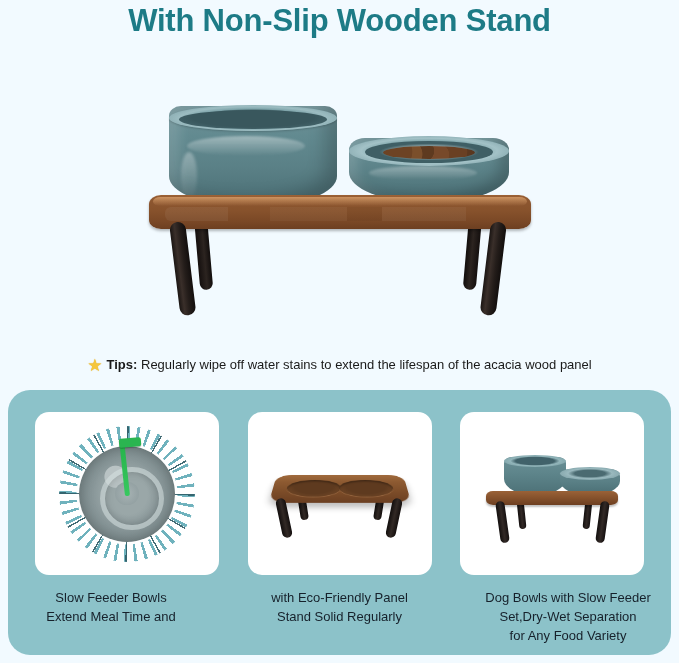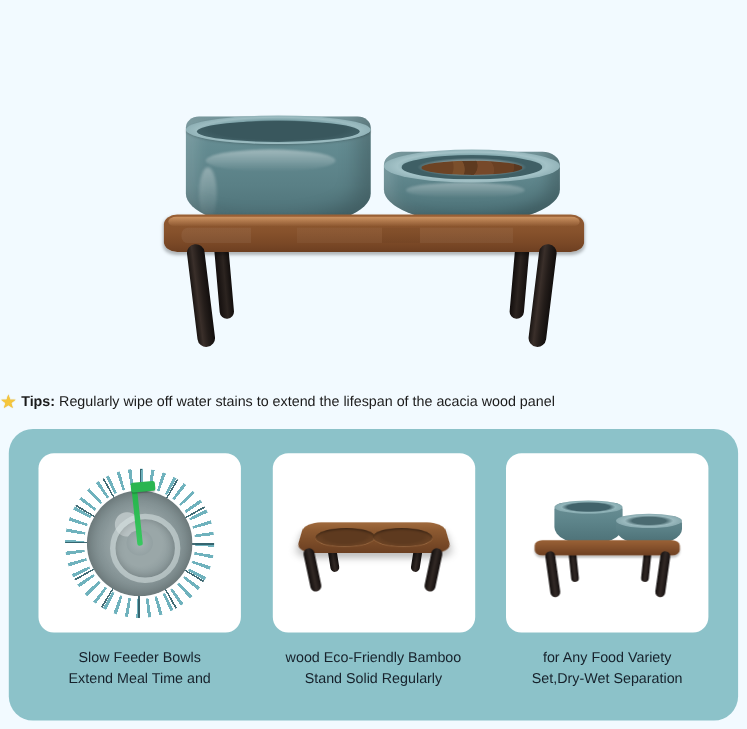--- a/index.html
+++ b/index.html
@@ -123,21 +123,21 @@
   }
   .bowl-right .gloss{
     position:absolute;left:20px;top:28px;width:108px;height:14px;
     background:linear-gradient(180deg,rgba(255,255,255,.34),rgba(255,255,255,0));
     border-radius:50%;filter:blur(1.2px);
   }
 
   
   .tips{
     position:absolute;left:0;top:355px;width:679px;
-    font-size:13px;color:#1a1a1a;line-height:20px;
+    text-align:center;font-size:13px;color:#1a1a1a;line-height:20px;
   }
   .tips .star{color:#f5c63c;font-size:17px;vertical-align:-2px;margin-right:4px;
     text-shadow:0 0 1px #d9a61f;}
   .tips b{font-weight:bold;}
 
   
   .panel{
     position:absolute;left:8px;top:390px;width:663px;height:265px;
     background:#8cc2c9;border-radius:22px;
   }
@@ -245,31 +245,32 @@
     border-radius:10px 10px 28px 28px/7px 7px 14px 14px;
   }
   .mini-bowl-r:before{
     content:"";position:absolute;left:0;top:-2px;width:60px;height:13px;border-radius:50%;
     background:radial-gradient(ellipse at 50% 50%, #4b6b71 0 36%, #9ab9be 52%, #6d9298 100%);
   }
 
   
   .captions{
     position:absolute;left:0;top:198px;width:663px;height:62px;
-    display:flex;justify-content:space-between;padding:0 18px;box-sizing:border-box;
+    display:flex;justify-content:space-between;padding:0 2px;box-sizing:border-box;
   }
   .caption{
     width:202px;text-align:center;color:#16212b;
     font-size:13px;line-height:19px;
   }
 </style>
 </head>
 <body>
 
 <div class="headline">
+  <span class="l2">With Non-Slip Wooden Stand</span>
 </div>
 
 <div class="hero">
   <div class="hero-stage">
 
     <div class="leg back-l"></div>
     <div class="leg back-r"></div>
 
     <div class="bowl-left">
       <div class="rim"></div>
@@ -339,22 +340,23 @@
     </div>
 
   </div>
 
   <div class="captions">
     <div class="caption">
       <div>Slow Feeder Bowls</div>
       <div>Extend Meal Time and</div>
     </div>
     <div class="caption">
-      <div>wood Eco-Friendly Bamboo</div>
+      <div>with Eco-Friendly Panel</div>
       <div>Stand Solid Regularly</div>
     </div>
     <div class="caption">
+      <div>Dog Bowls with Slow Feeder</div>
+      <div>Set,Dry-Wet Separation</div>
       <div>for Any Food Variety</div>
-      <div>Set,Dry-Wet Separation</div>
     </div>
   </div>
 
 </div>
 
 </body></html>

